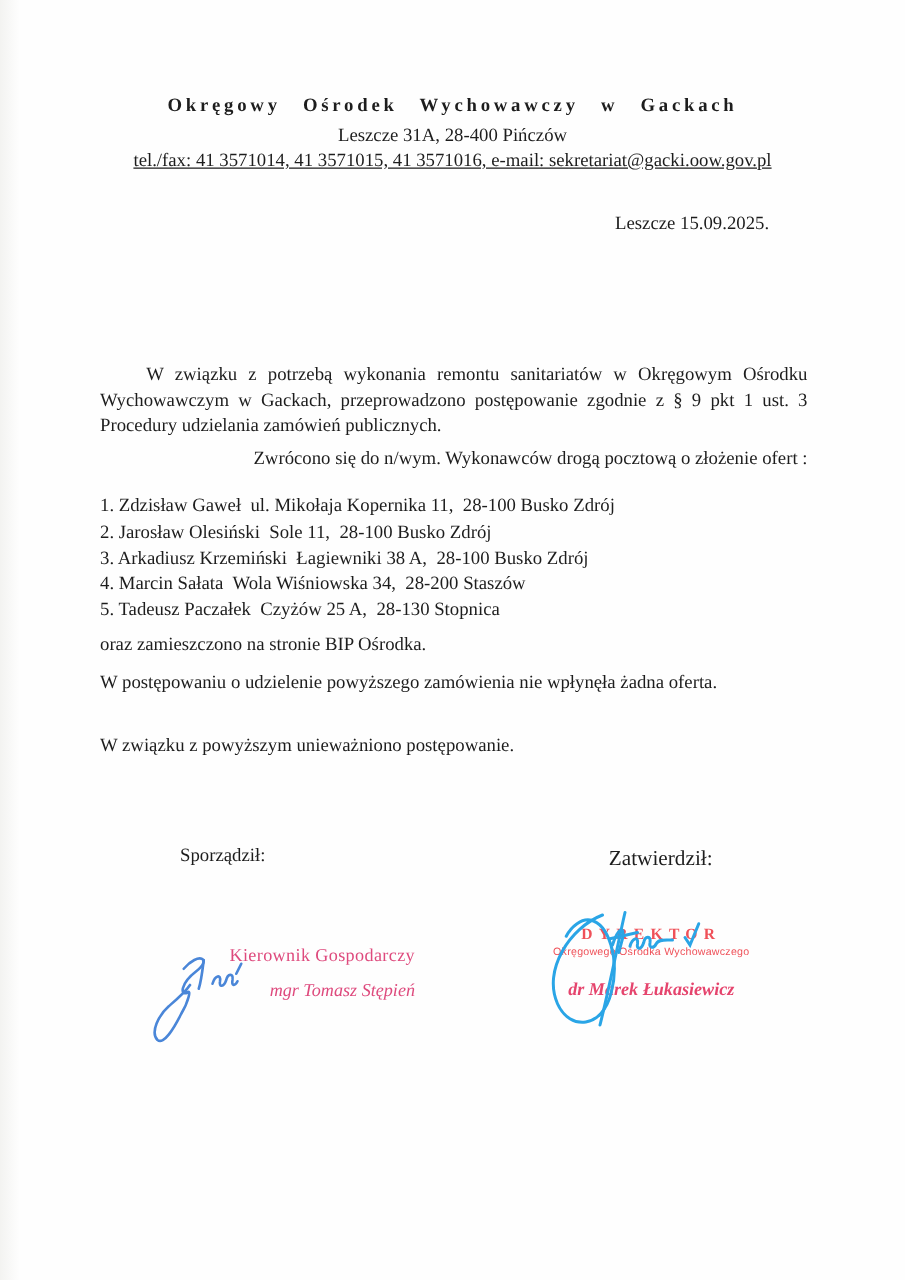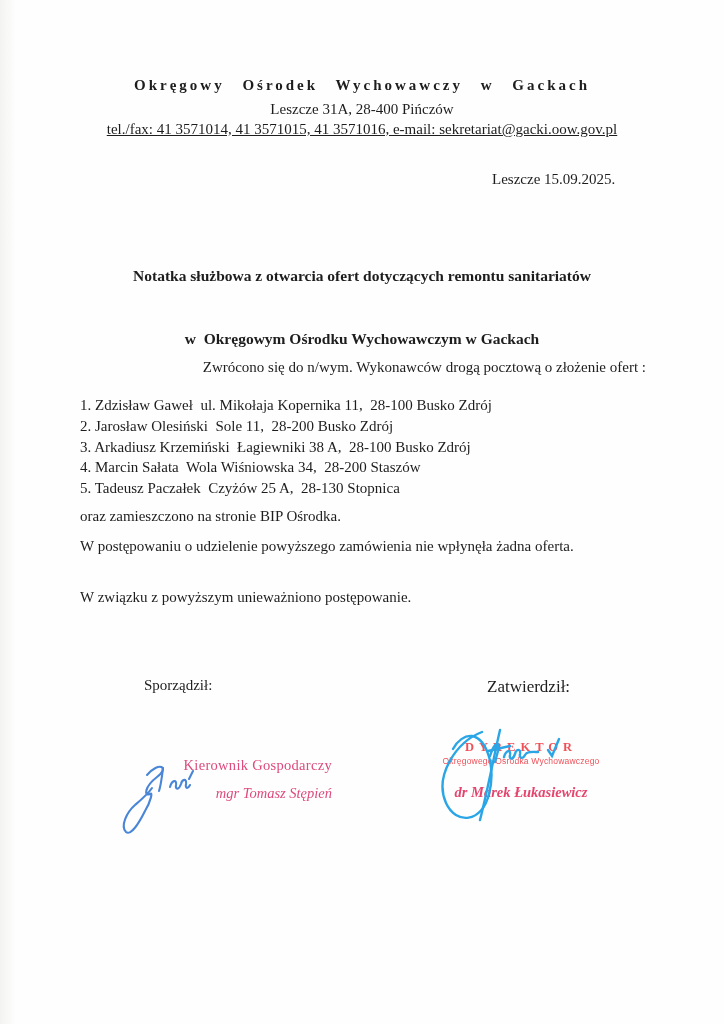--- a/index.html
+++ b/index.html
@@ -77,31 +77,28 @@
 <div class="page">
 
   <div class="header">
     <div class="org-name">Okręgowy Ośrodek Wychowawczy w Gackach</div>
     <div class="address-line">Leszcze 31A, 28-400 Pińczów</div>
     <div class="contact-line">tel./fax: 41 3571014, 41 3571015, 41 3571016, e-mail: sekretariat@gacki.oow.gov.pl</div>
   </div>
 
   <div class="place-date">Leszcze 15.09.2025.</div>
 
-  <div class="doc-title">
-    <div>Notatka służbowa z otwarcia ofert dotyczących remontu sanitariatów</div>
-    <div>w  Okręgowym Ośrodku Wychowawczym w Gackach</div>
-  </div>
 
+  <div class="bodytext intro">W związku z potrzebą wykonania remontu sanitariatów w Okręgowym Ośrodku Wychowawczym w Gackach, przeprowadzono postępowanie zgodnie z § 9 pkt 1 ust. 3 Procedury udzielania zamówień publicznych.</div>
 
   <div class="bodytext request">Zwrócono się do n/wym. Wykonawców drogą pocztową o złożenie ofert :</div>
 
   <div class="bodytext contractors">
       <div class="contractor-line">1. Zdzisław Gaweł  ul. Mikołaja Kopernika 11,  28-100 Busko Zdrój</div>
-      <div class="contractor-line">2. Jarosław Olesiński  Sole 11,  28-200 Busko Zdrój</div>
+      <div class="contractor-line">2. Jarosław Olesiński  Sole 11,  28-100 Busko Zdrój</div>
       <div class="contractor-line">3. Arkadiusz Krzemiński  Łagiewniki 38 A,  28-100 Busko Zdrój</div>
       <div class="contractor-line">4. Marcin Sałata  Wola Wiśniowska 34,  28-200 Staszów</div>
       <div class="contractor-line">5. Tadeusz Paczałek  Czyżów 25 A,  28-130 Stopnica</div>
     </div>
 
   <div class="bodytext bip">oraz zamieszczono na stronie BIP Ośrodka.</div>
 
   <div class="bodytext no-offer">W postępowaniu o udzielenie powyższego zamówienia nie wpłynęła żadna oferta.</div>
 
   <div class="bodytext cancel">W związku z powyższym unieważniono postępowanie.</div>

